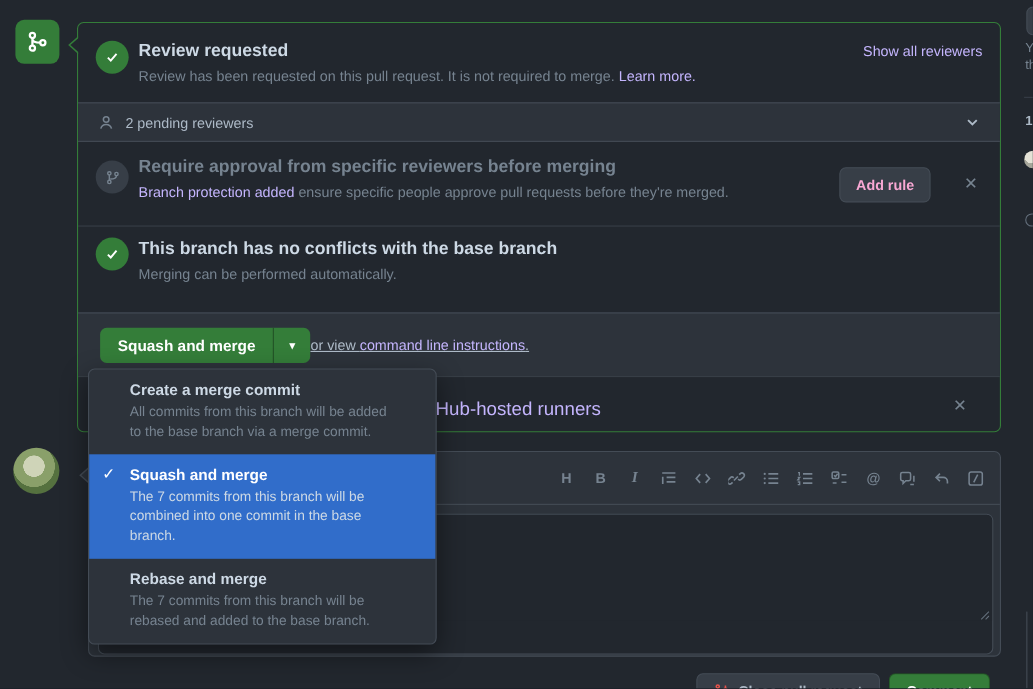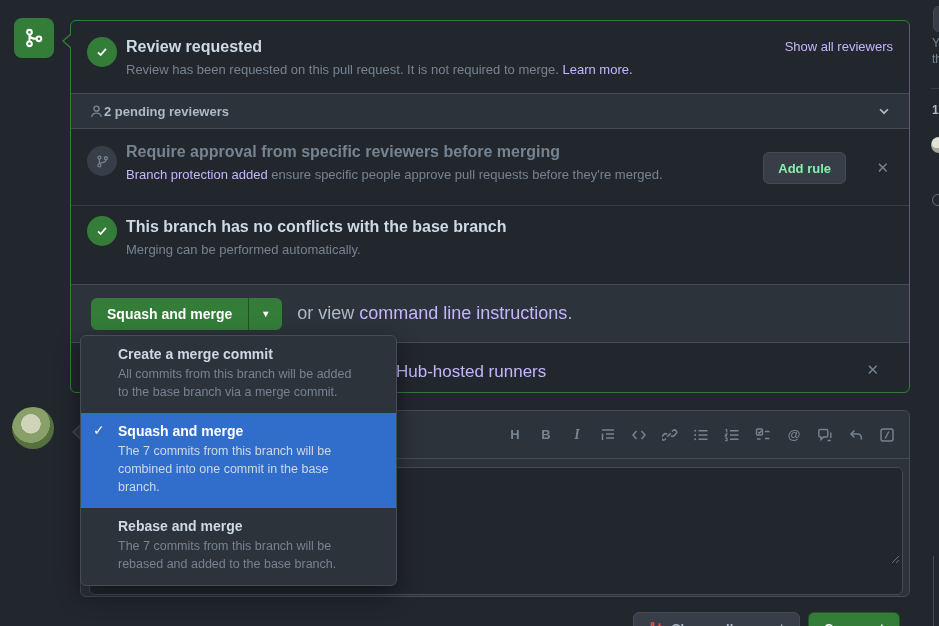--- a/index.html
+++ b/index.html
@@ -37,29 +37,29 @@
   .circle.green { background:#347d39; color:#fff; }
   .circle.grey { background:#373e47; }
   .sec-title { font-size:16px; font-weight:bold; color:#cdd9e5; }
   .sec-title.muted { color:#768390; }
   .sec-desc { font-size:13px; color:#768390; margin-top:6px; }
   .pad-l { padding-left:55px; }
   a.lnk { color:#c4b5fd; text-decoration:none; cursor:pointer; }
   .x-btn { color:#768390; font-size:15px; cursor:pointer; line-height:1; }
 
   .btn-grey { background:#373e47; border:1px solid #444c56; border-radius:6px;
-    color:#86efac; font-size:13px; font-weight:bold; padding:0 14px; height:32px;
+    color:#f9a8d4; font-size:13px; font-weight:bold; padding:0 14px; height:32px;
     display:inline-flex; align-items:center; cursor:pointer; }
   .btn-green-grp { display:inline-flex; height:32px; border-radius:6px; overflow:hidden;
     background:#347d39; color:#fff; font-size:14px; font-weight:bold; cursor:pointer; }
   .btn-green-grp .lbl { padding:0 16px; display:flex; align-items:center; }
   .btn-green-grp .car { width:34px; display:flex; align-items:center; justify-content:center;
     border-left:1px solid rgba(0,0,0,0.35); font-size:10px; }
 
-  .pending-label { font-size:13px; font-weight:bold; color:#adbac7; }
+  .pending-label { font-size:13px; font-weight:normal; color:#adbac7; margin-left:10px; }
 
   
   .dropdown { left:80px; top:335px; width:317px; background:#2d333b;
     border:1px solid #444c56; border-radius:6px; z-index:30;
     box-shadow:0 8px 24px rgba(0,0,0,0.45); overflow:hidden; }
   .dd-item { position:relative; padding:10px 32px 12px 37px; cursor:pointer; }
   .dd-item .ttl { font-size:14px; font-weight:bold; color:#cdd9e5; margin-bottom:3px; }
   .dd-item .dsc { font-size:12.5px; line-height:18px; color:#768390; }
   .dd-item.sel { background:#316dca; }
   .dd-item.sel .ttl { color:#ffffff; }
@@ -185,21 +185,21 @@
         <div class="sec-title">This branch has no conflicts with the base branch</div>
         <div class="sec-desc">Merging can be performed automatically.</div>
       </div>
     </div>
 
     <div class="sec sec-actions">
       <span class="btn-green-grp">
         <span class="lbl">Squash and merge</span>
         <span class="car">▾</span>
       </span>
-      <span style="margin-left:15px; font-size:18px; color:#adbac7;"><span>or view </span><a class="lnk">command line instructions</a><span>.</span></span>
+      <span style="margin-left:0; font-size:13px; color:#adbac7;text-decoration:underline;"><span>or view </span><a class="lnk">command line instructions</a><span>.</span></span>
     </div>
 
     <div class="sec sec-runners">
       <a class="lnk abs" style="left:325px; top:19px; font-size:17px;">Hub-hosted runners</a>
       <span class="x-btn abs" style="right:30px; top:19px;">✕</span>
     </div>
   </div>
 
   <div class="abs dropdown">
     <div class="dd-item">

